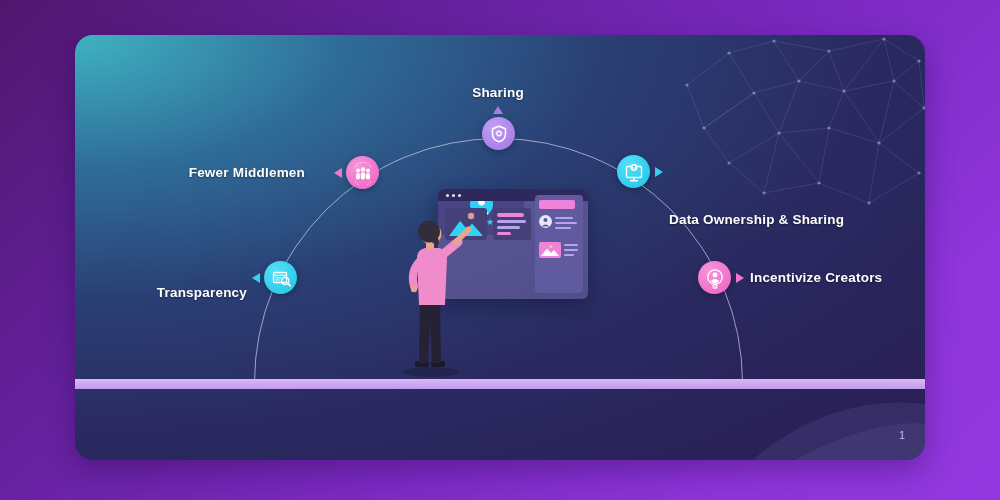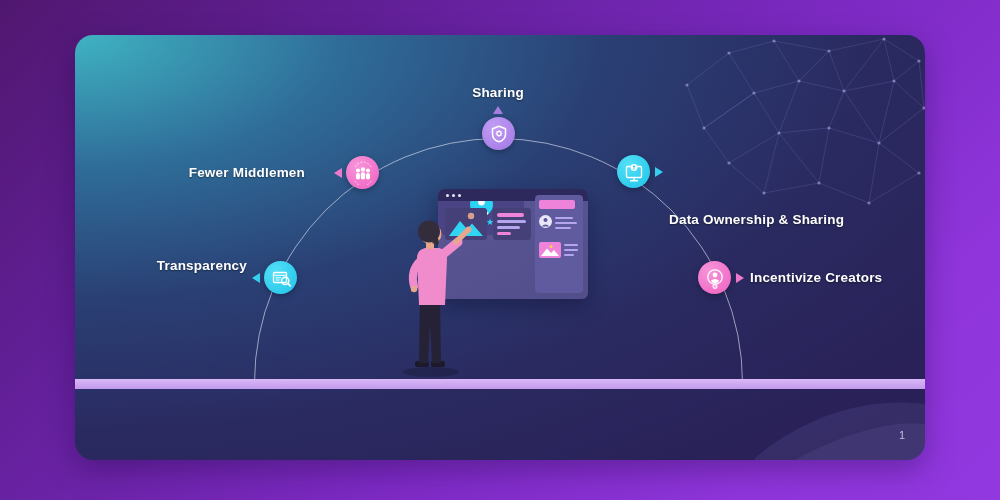--- a/index.html
+++ b/index.html
@@ -161,21 +161,21 @@
           <line x1="12" y1="17.5" x2="12" y2="20" stroke="#ffffff" stroke-width="1.4"></line>
           <line x1="8" y1="20.7" x2="16" y2="20.7" stroke="#ffffff" stroke-width="1.4"></line>
           <circle cx="12" cy="7.5" r="3.4" fill="#ffffff"></circle>
           <circle cx="12" cy="6.6" r="1.1" fill="#22c8ea"></circle>
           <path d="M9.9 9.3 q2.1 -1.8 4.2 0" fill="#22c8ea"></path>
         </svg>
       </div>
     </div>
 
     <div>
-      <div class="label" style="right:678px;top:223px;">Transparency</div>
+      <div class="label" style="right:678px;top:250px;">Transparency</div>
       <div class="tri tri-left cyan" style="left:177px;top:238px;"></div>
       <div class="badge cyan" style="left:189px;top:226px;">
         <svg width="24" height="24" viewBox="0 0 24 24">
           <rect x="4.5" y="6.5" width="13" height="10" rx="1" fill="none" stroke="#ffffff" stroke-width="1.3"></rect>
           <line x1="4.5" y1="9.3" x2="17.5" y2="9.3" stroke="#ffffff" stroke-width="1"></line>
           <line x1="6.5" y1="11.8" x2="12" y2="11.8" stroke="#ffffff" stroke-width="1"></line>
           <line x1="6.5" y1="14" x2="10.5" y2="14" stroke="#ffffff" stroke-width="1"></line>
           <circle cx="16.2" cy="14.8" r="3.6" fill="none" stroke="#ffffff" stroke-width="1.5"></circle>
           <line x1="18.8" y1="17.4" x2="21.2" y2="19.8" stroke="#ffffff" stroke-width="1.7" stroke-linecap="round"></line>
         </svg>

